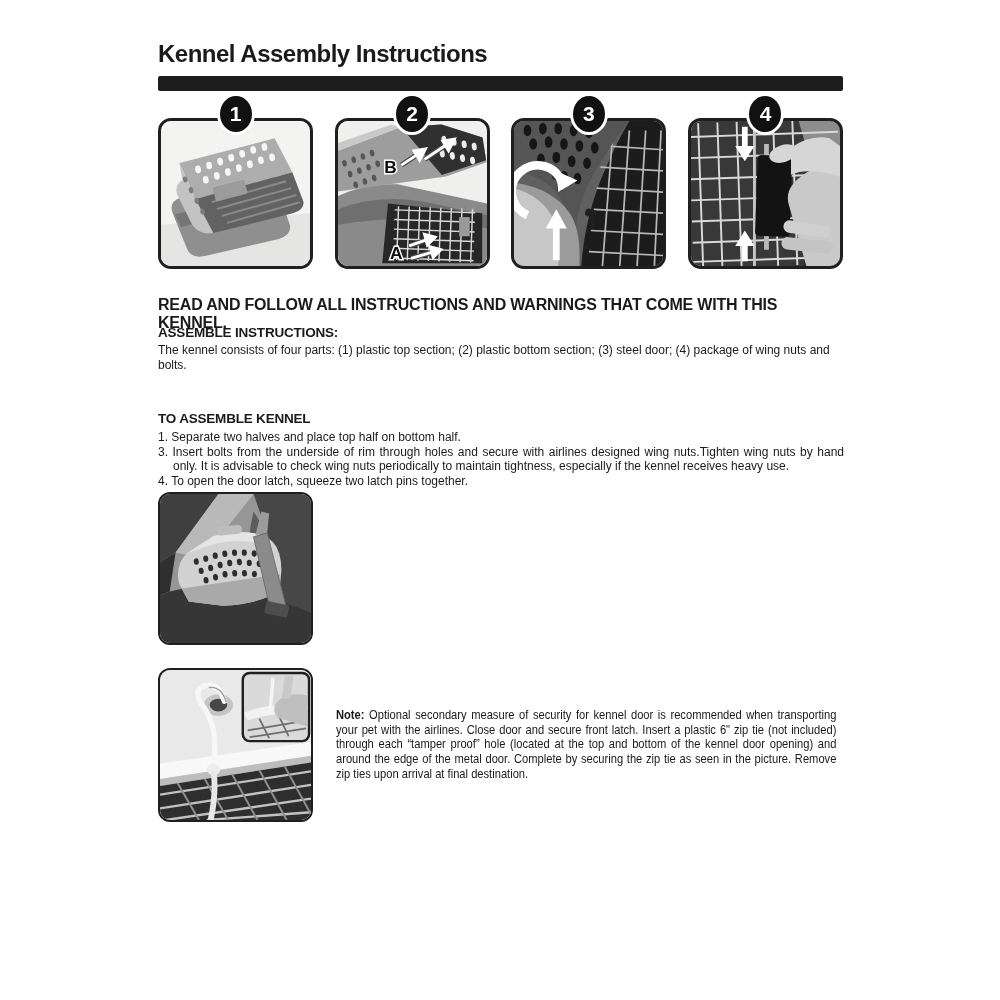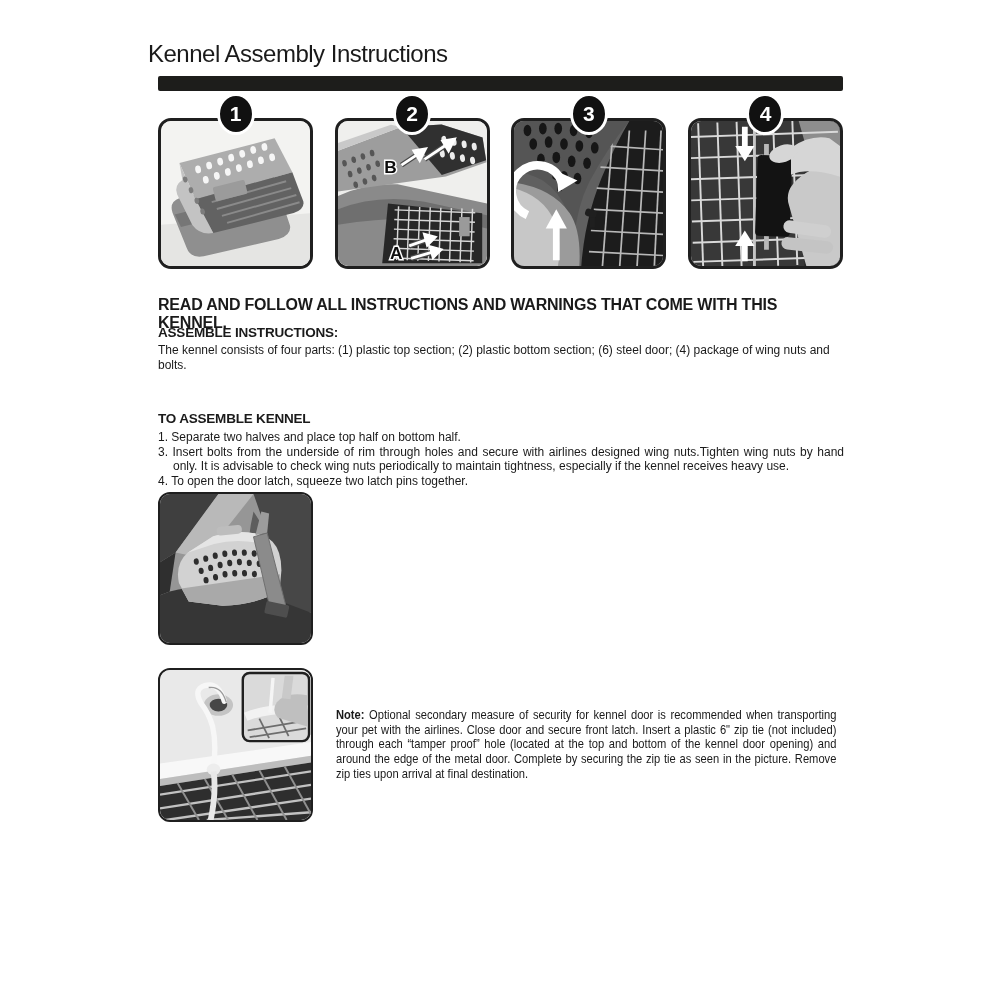--- a/index.html
+++ b/index.html
@@ -1,20 +1,20 @@
 <!DOCTYPE html>
 <html><head>
 <meta charset="utf-8">
 <style>
   html,body{margin:0;padding:0;background:#fff;}
   .page{position:relative;width:1000px;height:1000px;background:#ffffff;
         font-family:"Liberation Sans",sans-serif;color:#1a1a1a;overflow:hidden;}
 
-  .title{position:absolute;left:148px;top:41px;margin:0;font-size:24px;line-height:1.1;
-         font-weight:normal;letter-spacing:-0.5px;color:#1a1a1a;}
+  .title{position:absolute;left:158px;top:41px;margin:0;font-size:24px;line-height:1.1;
+         font-weight:bold;letter-spacing:-0.5px;color:#1a1a1a;}
   .title-rule{position:absolute;left:158px;top:76px;width:685px;height:15px;
               background:#1d1d1b;border-radius:2px;}
 
   .steps{position:absolute;left:158px;top:93px;width:685px;display:flex;justify-content:space-between;}
   .step-wrap{position:relative;width:155px;height:177px;}
   .step-panel{position:absolute;left:0;top:25px;width:155px;height:151px;box-sizing:border-box;
               border:3px solid #1f1f1f;border-radius:13px;overflow:hidden;background:#efefef;}
   .step-panel svg{display:block;width:100%;height:100%;}
   .step-badge{position:absolute;top:0;left:50%;transform:translateX(-50%);z-index:2;
               width:38px;height:42px;box-sizing:border-box;border:3px solid #ffffff;border-radius:50%;
@@ -295,21 +295,21 @@
           </g>
         </svg>
       </figure>
     </div>
   </div>
 
   <p class="warning">READ AND FOLLOW ALL INSTRUCTIONS AND WARNINGS THAT COME WITH THIS KENNEL.</p>
 
   <section class="sec sec-assembly">
     <h2>ASSEMBLE INSTRUCTIONS:</h2>
-    <p>The kennel consists of four parts: (1) plastic top section; (2) plastic bottom section; (6) steel door; (4) package of wing nuts and bolts.</p>
+    <p>The kennel consists of four parts: (1) plastic top section; (2) plastic bottom section; (3) steel door; (4) package of wing nuts and bolts.</p>
   </section>
 
   <section class="sec sec-toassemble">
     <h2>TO ASSEMBLE KENNEL</h2>
     <div class="num-list">
       <p class="num-item"><span>1.</span> <span>Separate two halves and place top half on bottom half.</span></p>
       <p class="num-item"><span>3.</span> <span>Insert bolts from the underside of rim through holes and secure with airlines designed wing nuts.Tighten wing nuts by hand only. It is advisable to check wing nuts periodically to maintain tightness, especially if the kennel receives heavy use.</span></p>
       <p class="num-item"><span>4.</span> <span>To open the door latch, squeeze two latch pins together.</span></p>
     </div>
   </section>

